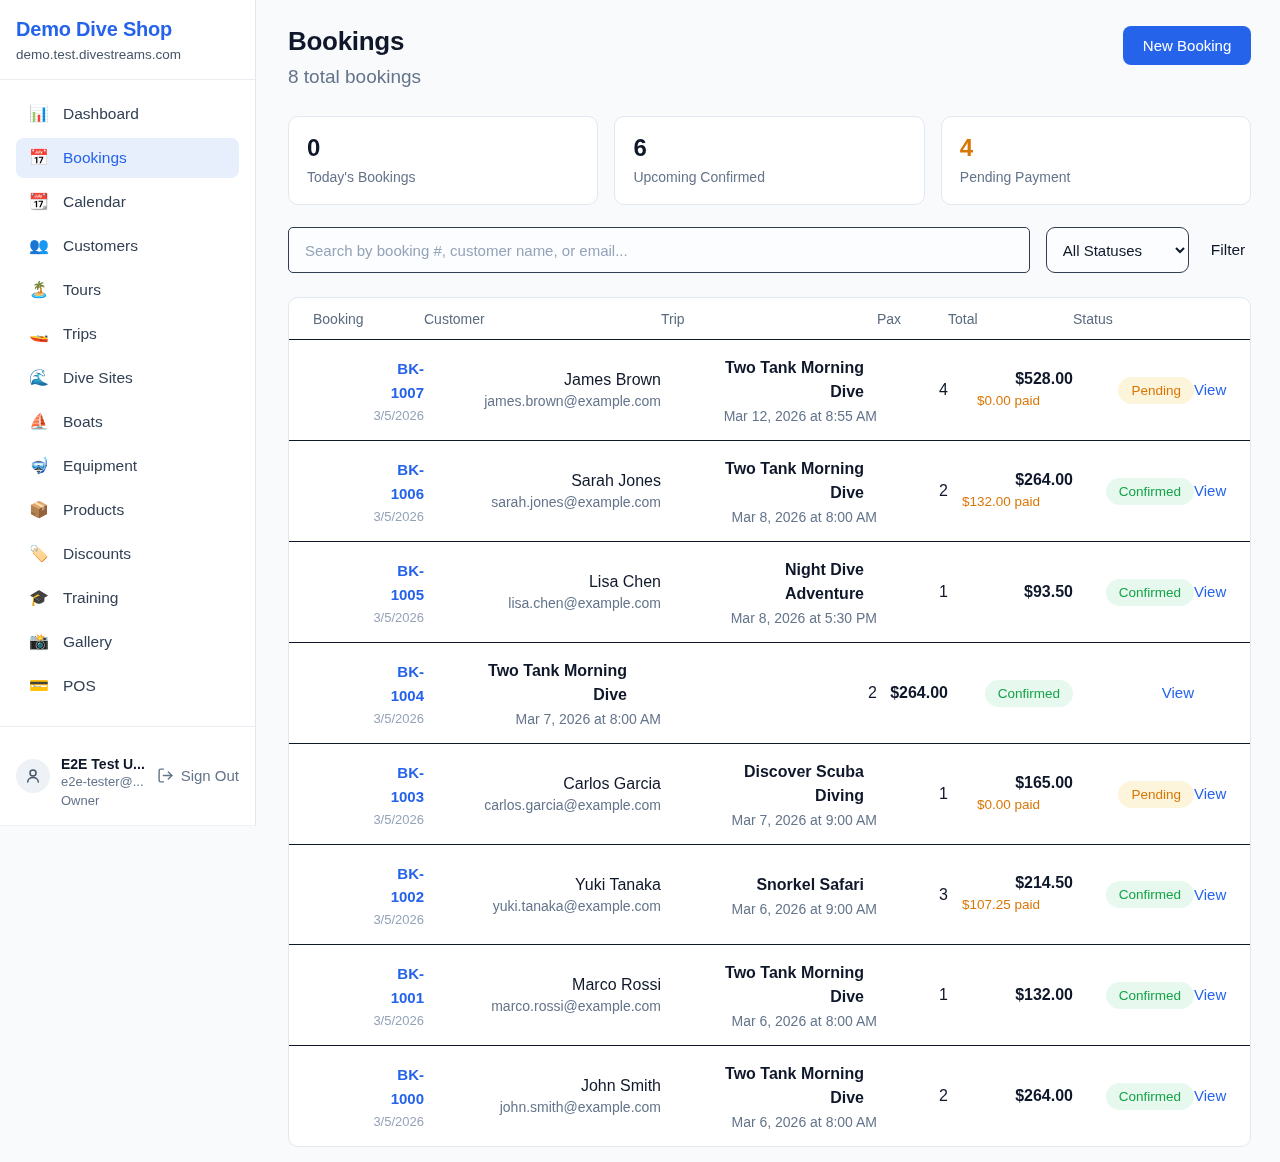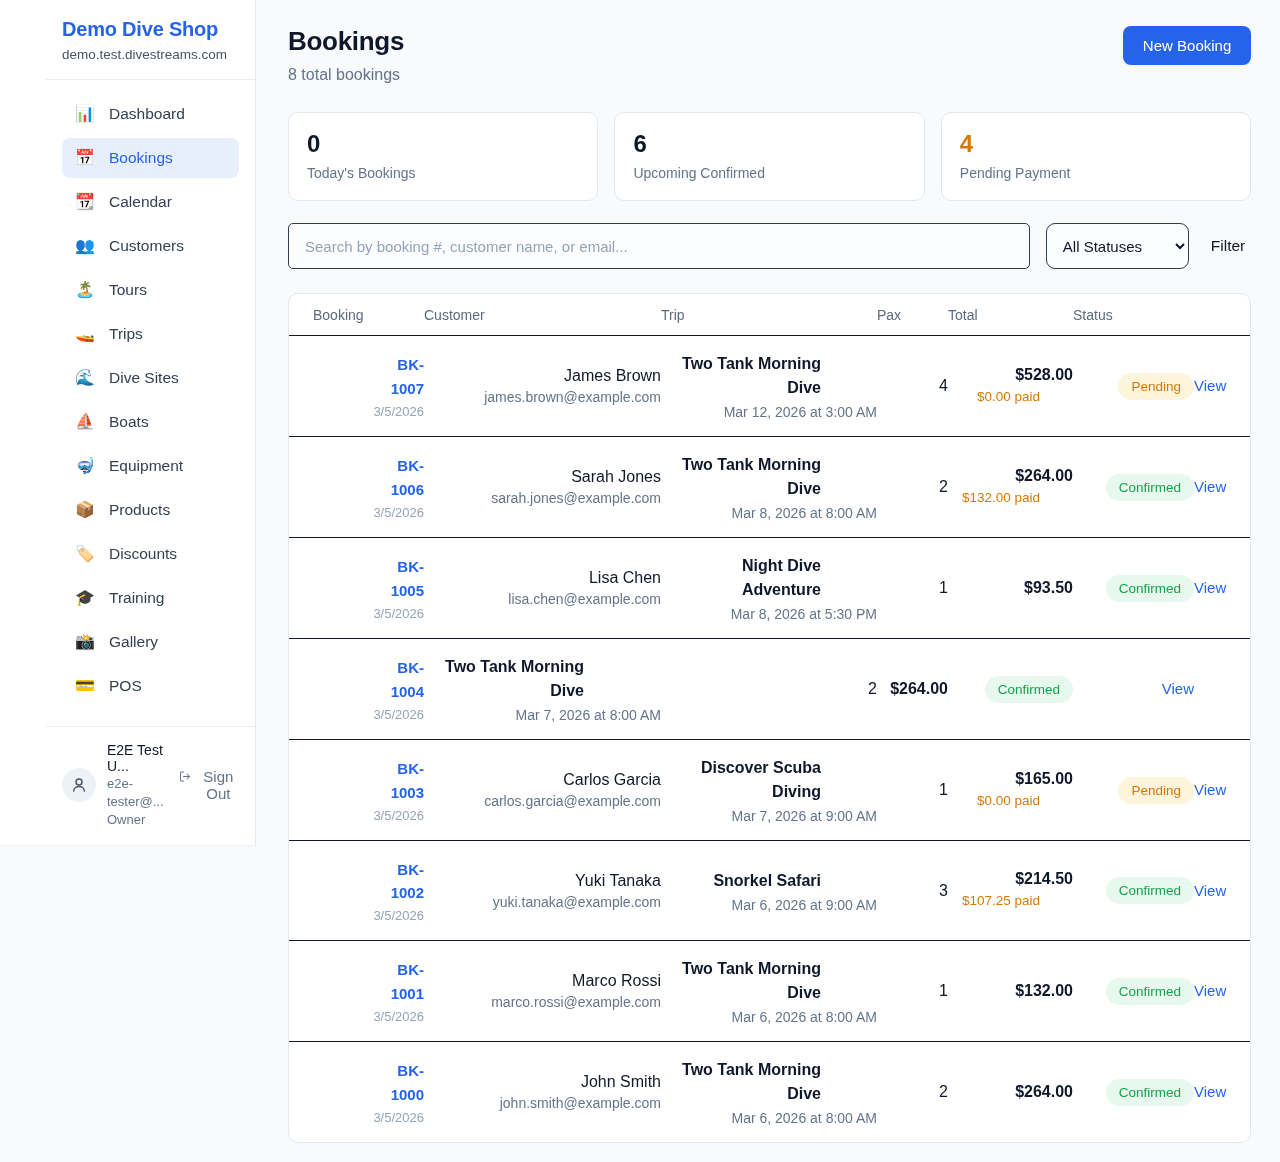--- a/index.html
+++ b/index.html
@@ -8,54 +8,54 @@
     background: #f8fafc;
     font-family: "Liberation Sans", "DejaVu Sans", sans-serif;
     color: #0f172a;
     -webkit-font-smoothing: antialiased;
   }
   .app { display: flex; align-items: flex-start; width: 1280px; }
 
   
   .sidebar {
     width: 256px; flex: none; background: #ffffff;
-    border-right: 1px solid #e2e8f0; border-bottom: 1px solid #eef1f5; padding-left: 46px;
+    border-right: 1px solid #e2e8f0; border-bottom: 1px solid #eef1f5;
   }
   .brand { padding: 18px 16px 17px; border-bottom: 1px solid #e9edf2; }
   .brand-name { font-size: 20px; font-weight: 700; color: #2563eb; letter-spacing: -0.2px; }
   .brand-domain { font-size: 13.5px; color: #475569; margin-top: 6px; }
   .nav { padding: 14px 16px 16px; }
   .nav-item {
     display: flex; align-items: center; gap: 14px; height: 40px; margin-bottom: 4px;
     padding: 0 13px; border-radius: 8px; color: #334155; font-size: 15.5px; cursor: pointer;
   }
   .nav-item.active { background: #e8effc; color: #2563eb; font-weight: 500; }
   .nav-icon { width: 20px; font-size: 16px; text-align: center; line-height: 1; }
   .side-footer {
     border-top: 1px solid #e9edf2; padding: 15px 16px 16px;
     display: flex; align-items: center; gap: 11px;
   }
   .avatar {
     width: 34px; height: 34px; border-radius: 50%; background: #eef1f5; flex: none;
     display: flex; align-items: center; justify-content: center;
   }
   .uinfo { min-width: 0; }
-  .uname { font-size: 14px; font-weight: 400; color: #0f172a; }
+  .uname { font-size: 14px; font-weight: 700; color: #0f172a; margin-top: 14px; }
   .uemail, .urole { font-size: 13px; color: #64748b; line-height: 1.35; margin-top: 1px; }
   .signout {
     margin-left: auto; display: flex; align-items: flex-start; gap: 7px;
     background: none; border: none; color: #64748b; font-size: 15px; cursor: pointer;
     font-family: inherit;
   }
 
   
   .main { flex: 1; padding: 26px 32px 32px; }
   .main-head { display: flex; justify-content: space-between; align-items: flex-start; }
   .page-title { font-size: 26px; font-weight: 700; color: #0f172a; letter-spacing: -0.3px; }
-  .page-subtitle { font-size: 16px; color: #64748b; margin-top: 9px; }
+  .page-subtitle { font-size: 19px; color: #64748b; margin-top: 9px; }
   .btn-primary {
     background: #2563eb; color: #ffffff; font-size: 15px; font-weight: 500;
     padding: 11px 20px; border: none; border-radius: 8px; cursor: pointer; font-family: inherit;
   }
 
   .stats { display: flex; gap: 16px; margin-top: 28px; }
   .stat-card {
     flex: 1; background: #ffffff; border: 1px solid #e2e8f0; border-radius: 10px;
     padding: 17px 18px 19px;
   }
@@ -93,21 +93,21 @@
   .trow { min-height: 100px; padding: 16px 24px; border-bottom: 1px solid #111827; text-align: right; }
   .trow:last-child { border-bottom: none; }
 
   .bk-link {
     display: inline-block; max-width: 58px; color: #2563eb; font-size: 15px;
     font-weight: 600; line-height: 1.55; text-decoration: none; cursor: pointer;
   }
   .bk-date { font-size: 13px; color: #94a3b8; margin-top: 4px; }
   .cust-name { font-size: 16px; font-weight: 500; color: #0f172a; }
   .cust-email { font-size: 14px; color: #64748b; margin-top: 4px; }
-  .trip-name { font-size: 16px; font-weight: 600; color: #0f172a; max-width: 160px; line-height: 1.5; }
+  .trip-name { font-size: 16px; font-weight: 600; color: #0f172a; max-width: 160px; line-height: 1.5; margin-left: 43px; }
   .trip-date { font-size: 14px; color: #64748b; margin-top: 4px; }
   .pax { font-size: 16px; color: #0f172a; }
   .total { font-size: 16px; font-weight: 700; color: #0f172a; }
   .paid { font-size: 13.5px; color: #d97706; margin-top: 4px; max-width: 92px; line-height: 1.4; }
   .pill {
     display: inline-block; padding: 6px 13px; border-radius: 999px;
     font-size: 13.5px; font-weight: 500;
   }
   .pill.pending { color: #d97706; background: #fdf4dc; }
   .pill.confirmed { color: #16a34a; background: #e7f8ee; }
@@ -266,21 +266,21 @@
     <div>
       <a class="bk-link">BK-1007</a>
       <div class="bk-date">3/5/2026</div>
     </div>
     <div>
       <div class="cust-name">James Brown</div>
       <div class="cust-email">james.brown@example.com</div>
     </div>
     <div>
       <div class="trip-name">Two Tank Morning Dive</div>
-      <div class="trip-date">Mar 12, 2026 at 3:00 AM</div>
+      <div class="trip-date">Mar 12, 2026 at 8:55 AM</div>
     </div>
     <div class="pax">4</div>
     <div>
       <div class="total">$528.00</div>
       <div class="paid">$0.00 paid</div>
     </div>
     <div>
       <span class="pill pending">Pending</span>
     </div>
     <div>

